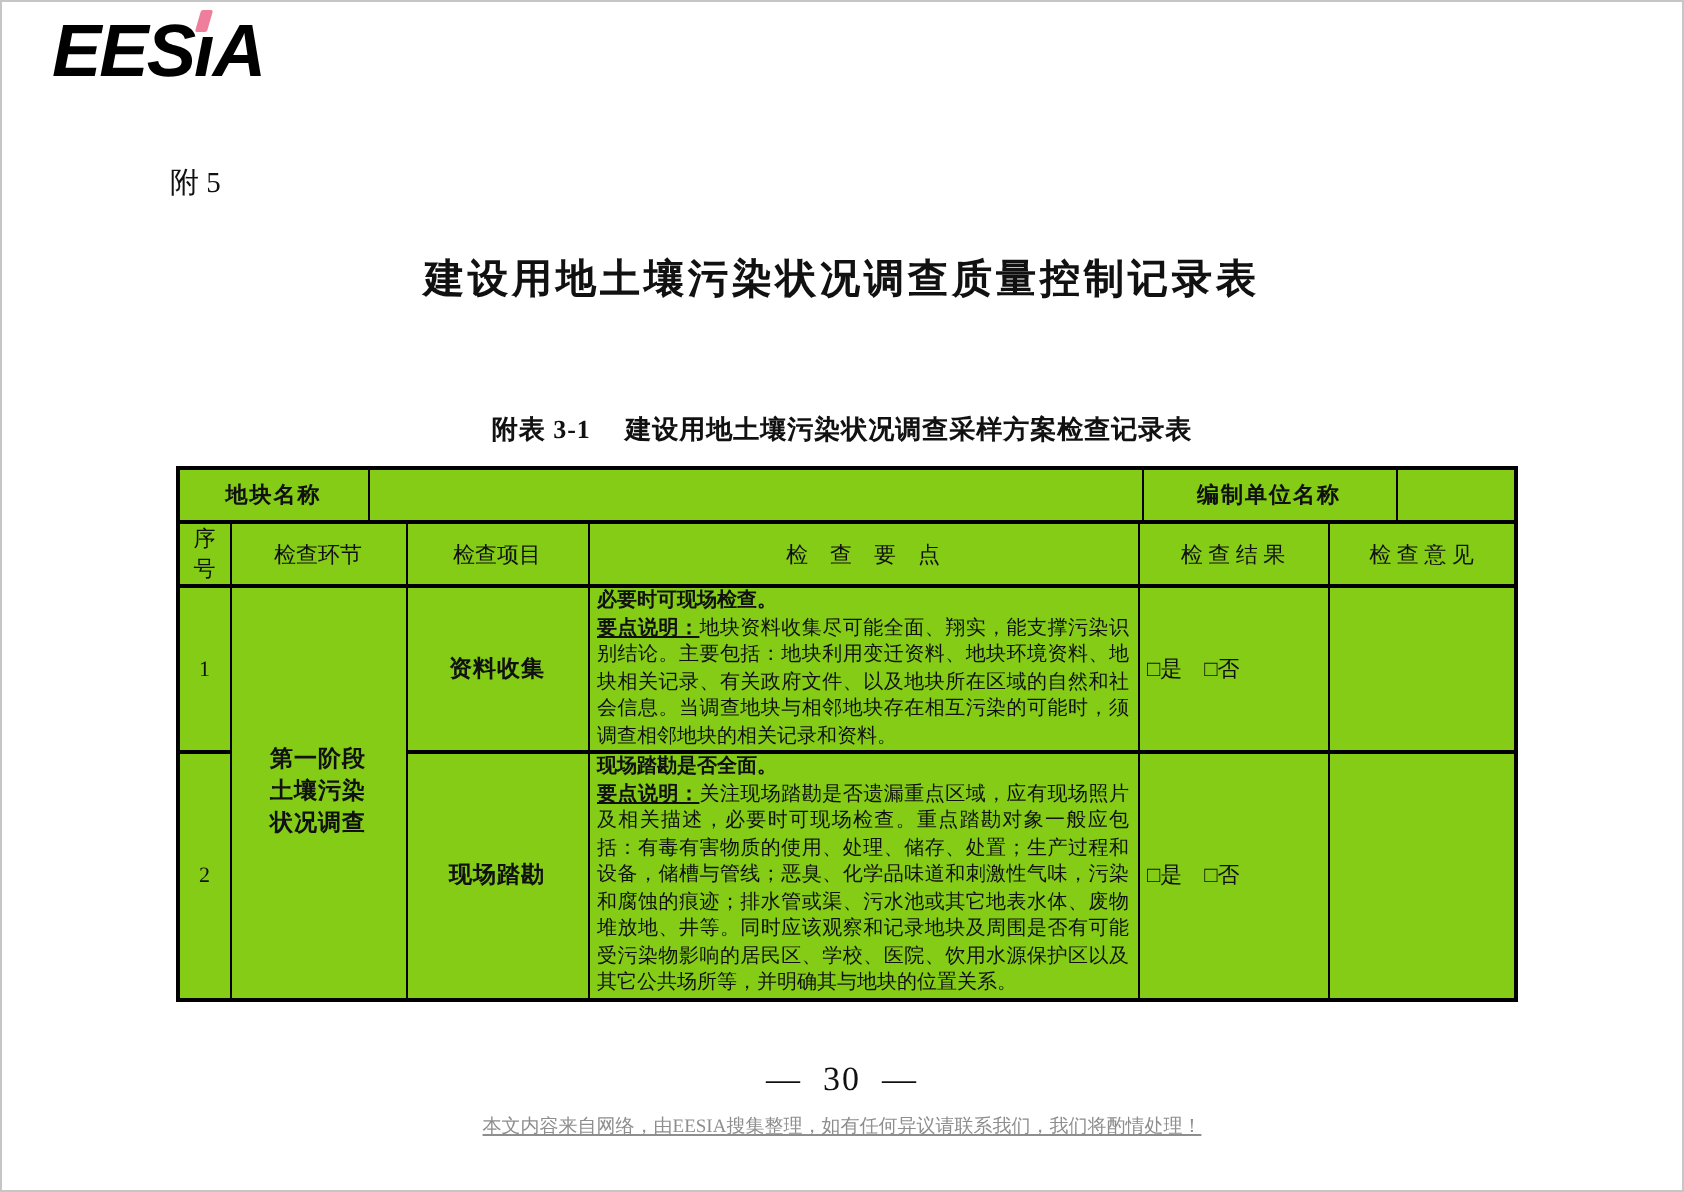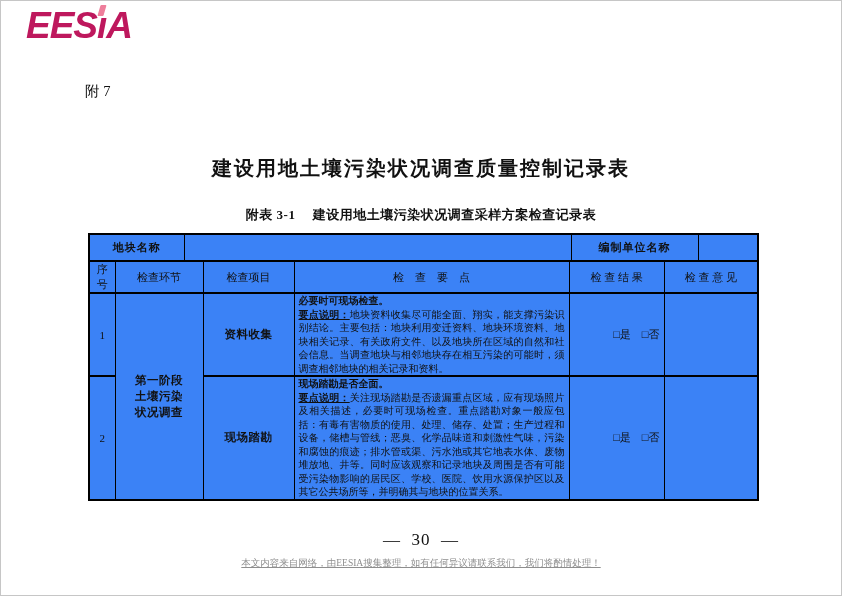--- a/index.html
+++ b/index.html
@@ -19,30 +19,30 @@
   }
   .logo-i { position:relative; display:inline-block; }
   .logo-accent {
     position:absolute; left:2px; top:3px; width:6px; height:11px;
     transform:skewX(-16deg); border-radius:1px; background:#ee7e9b;
   }
 
   .attachment { position:absolute; left:85px; top:82px; font-size:14.5px; }
 
   .doc-title {
-    position:absolute; left:0; right:0; top:155px; text-align:center;
+    position:absolute; left:0; right:0; top:126px; text-align:center;
     font-size:20px; font-weight:bold; letter-spacing:2px;
   }
   .table-caption {
     position:absolute; left:0; right:0; top:206px; text-align:center;
     font-size:13px; font-weight:bold; letter-spacing:0.5px;
   }
 
   .tables { position:absolute; left:88px; top:233px; width:669px; }
-  table.t { border-collapse:collapse; table-layout:fixed; width:669px; background:#3b82f6; }
+  table.t { border-collapse:collapse; table-layout:fixed; width:669px; background:#84cc16; }
   table.t { border:2px solid #000; }
   table.t td {
     border:1px solid #000; border-top-width:2px; border-bottom-width:2px;
     padding:0 4px; vertical-align:middle; overflow:hidden;
   }
   .t-top tr { height:27px; }
   .t-top td { font-size:11px; text-align:center; }
   .t-top td.lbl { font-weight:bold; letter-spacing:1px; }
   .t-top td.opts { font-size:11px; text-align:center; letter-spacing:0.5px; }
 
@@ -54,43 +54,43 @@
     font-size:11.5px; font-weight:bold; text-align:center;
     white-space:pre-line; line-height:16px; letter-spacing:0.5px;
   }
   td.item-cell { font-size:11.5px; font-weight:bold; text-align:center; letter-spacing:0.5px; }
   td.points-cell {
     font-size:10px; line-height:13.5px; vertical-align:top;
     padding:2px 6px; text-align:justify; text-justify:inter-ideograph;
   }
   .point-title { font-weight:bold; }
   .point-label { font-weight:bold;text-decoration:underline; }
-  td.result-cell { font-size:11px; text-align:right; white-space:pre; }
+  td.result-cell { font-size:11px; text-align:left; white-space:pre; }
   td.opinion-cell { font-size:11px; text-align:center; }
 
   .page-number {
     position:absolute; left:0; right:0; top:530px; text-align:center;
     font-size:17px; white-space:pre; letter-spacing:1px;
   }
   .footer-note {
     position:absolute; left:0; right:0; top:557px; text-align:center;
     font-size:9.5px; font-weight:normal; color:#8e8e8e;
   }
   .footer-note span { text-decoration:underline; }
 </style>
 </head>
 <body>
 
 <div class="page-frame"></div>
 
-<div class="logo" style="color: #be185d;">
+<div class="logo" style="color: #000000;">
   <span>EES</span><span class="logo-i"><span>ı</span><span class="logo-accent" style="background-color: rgb(238, 126, 155);"></span></span><span>A</span>
 </div>
 
-<div class="attachment">附 7</div>
+<div class="attachment">附 5</div>
 
 <div class="doc-title">建设用地土壤污染状况调查质量控制记录表</div>
 
 <div class="table-caption">附表 3-1　 建设用地土壤污染状况调查采样方案检查记录表</div>
 
 <div class="tables">
 
   <table class="t t-top">
     <colgroup>
       <col style="width:95px">

